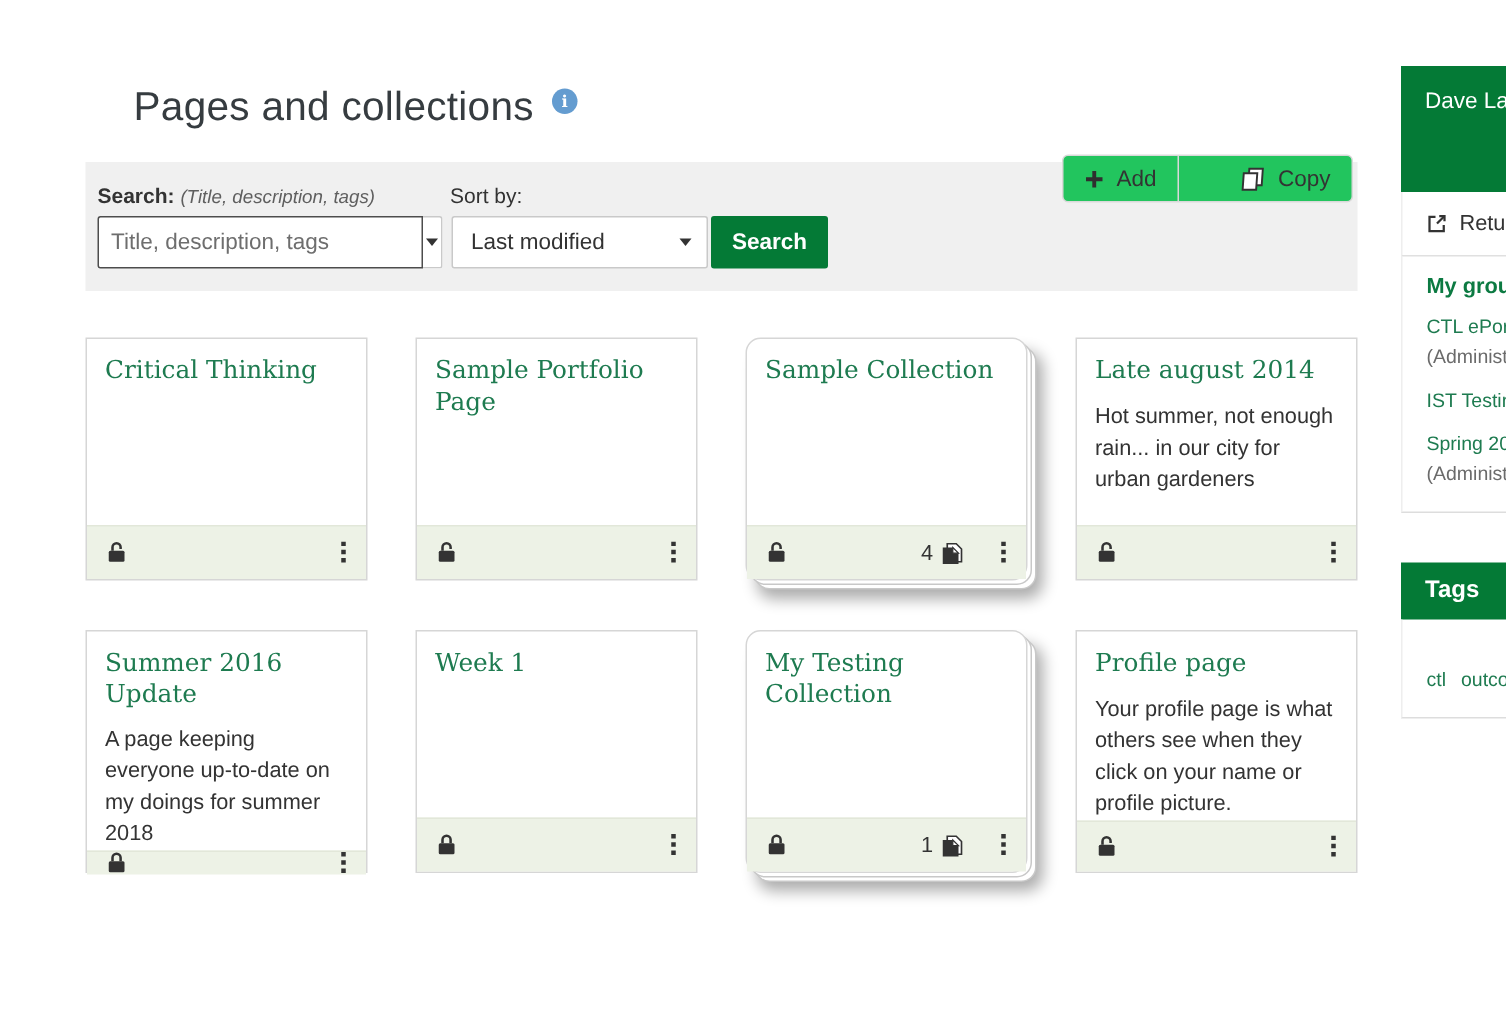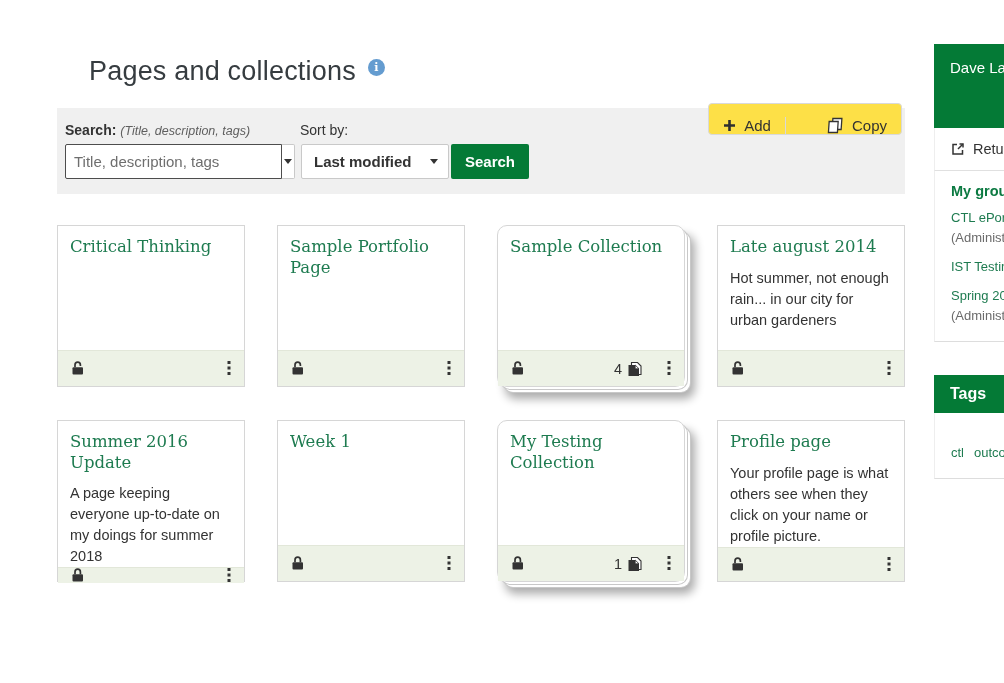--- a/index.html
+++ b/index.html
@@ -27,29 +27,29 @@
   .input-group { display:flex; width:230px; }
   .input-group input { flex:1; border:1px solid #4d4d4d; border-radius:2px 0 0 2px;
                        padding:0 8px; font-size:15px; color:#6d28d9; outline:none;
                        font-family:"Liberation Sans", sans-serif; background:#fff; }
   .input-group input::placeholder { color:#6e6e6e; opacity:1; }
   .dd-btn { width:29px; background:#fff; border:1px solid #c9c9c9; border-left:none;
             border-radius:0 2px 2px 0; display:flex; align-items:center;
             justify-content:center; cursor:pointer; }
   .caret { width:0; height:0; border-left:4px solid transparent;
            border-right:4px solid transparent; border-top:5px solid #333; }
-  .sort-wrap { margin-left:6px; width:148px;font-weight:bold; }
+  .sort-wrap { margin-left:6px; width:171px; }
   .select { height:35px; background:#fff; border:1px solid #c9c9c9; border-radius:2px;
             display:flex; align-items:center; justify-content:space-between;
             padding:0 10px 0 12px; font-size:15px; cursor:pointer; }
   .btn-search { margin-left:2px; height:35px; padding:0 14px; border:none; border-radius:2px;
                 background:#047a36; color:#fff; font-size:15px; font-weight:bold;
                 cursor:pointer; font-family:"Liberation Sans", sans-serif; }
   .btn-group { position:absolute; top:-5px; right:3px; display:inline-flex;
-               background:#fde047; border:1px solid #d9d9d9; border-radius:4px; height:32px;align-items:flex-end; }
+               background:#22c55e; border:1px solid #d9d9d9; border-radius:4px; height:32px; }
   .btn-group .btn { display:flex; align-items:center; gap:8px; padding:0 14px;
                     font-size:15px; color:#333; background:transparent; border:none;
                     cursor:pointer; font-family:"Liberation Sans", sans-serif; }
   .btn-group .btn + .btn { border-left:1px solid #d9d9d9;padding-left:41px; }
 
   
   .grid { margin-top:31px; display:grid; grid-template-columns:repeat(4,188px);
           column-gap:32px; row-gap:33px; }
   .card { background:#fff; border:1px solid #d6d6d6; height:162px; position:relative;
           display:flex; flex-direction:column; cursor:pointer; }

